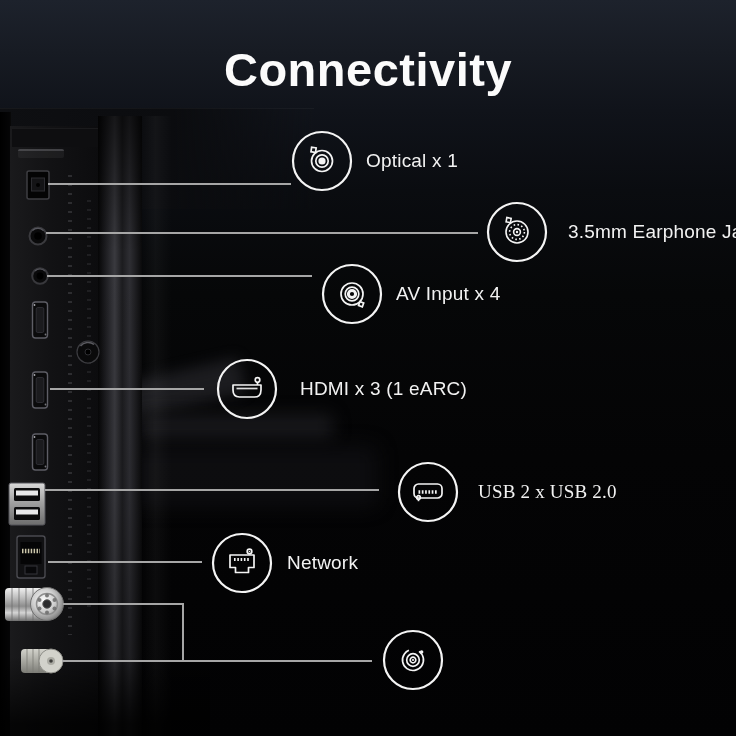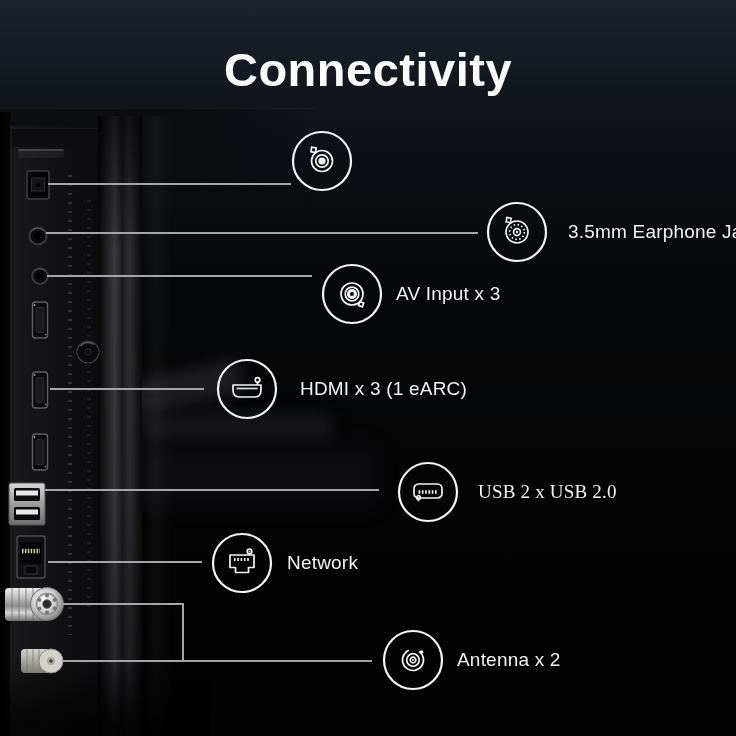--- a/index.html
+++ b/index.html
@@ -264,19 +264,19 @@
           <circle r="1.1" fill="#f4f4f4" stroke="none"></circle>
           <circle cx="8.6" cy="-8" r="1.8" fill="#f4f4f4" stroke="none"></circle>
         </g>
       </g>
     </g>
   </svg>
 
   <div class="abs bottom-fade"></div>
 
   <div class="abs title">Connectivity</div>
+  <div class="abs callout-label lbl-optical">Optical x 1</div>
   <div class="abs callout-label lbl-earphone">3.5mm Earphone Jack</div>
-  <div class="abs callout-label lbl-av">AV Input x 3</div>
+  <div class="abs callout-label lbl-av">AV Input x 4</div>
   <div class="abs callout-label lbl-hdmi">HDMI x 3 (1 eARC)</div>
   <div class="abs callout-label lbl-usb">USB 2 x USB 2.0</div>
   <div class="abs callout-label lbl-network">Network</div>
-  <div class="abs callout-label lbl-antenna">Antenna x 2</div>
 </div>
 
 </body></html>

